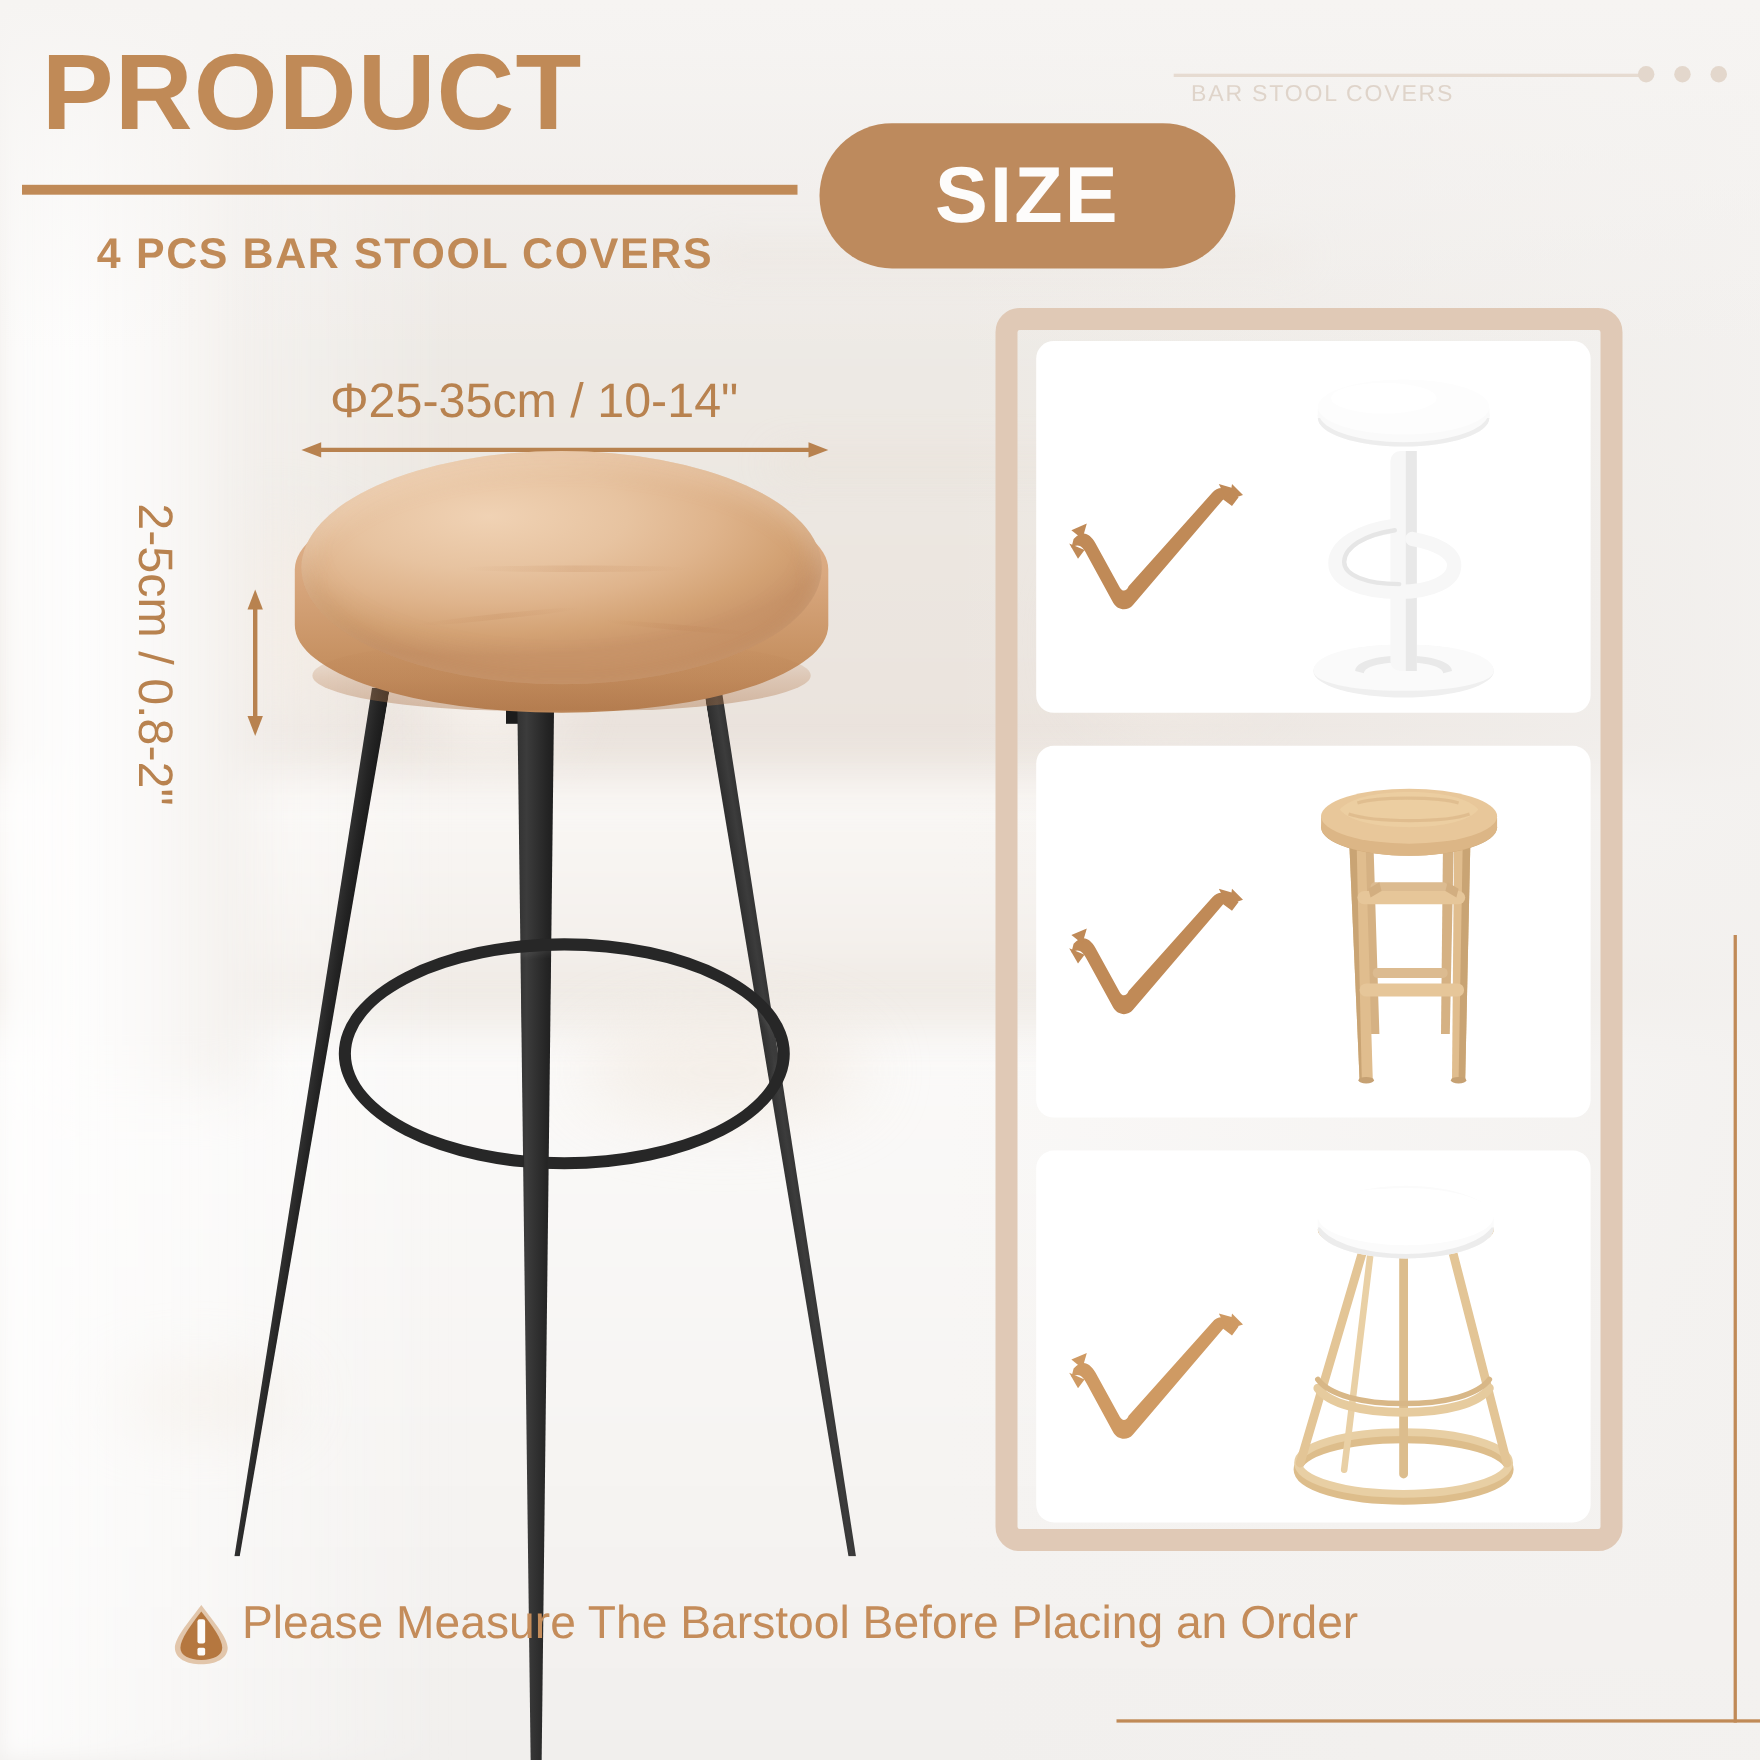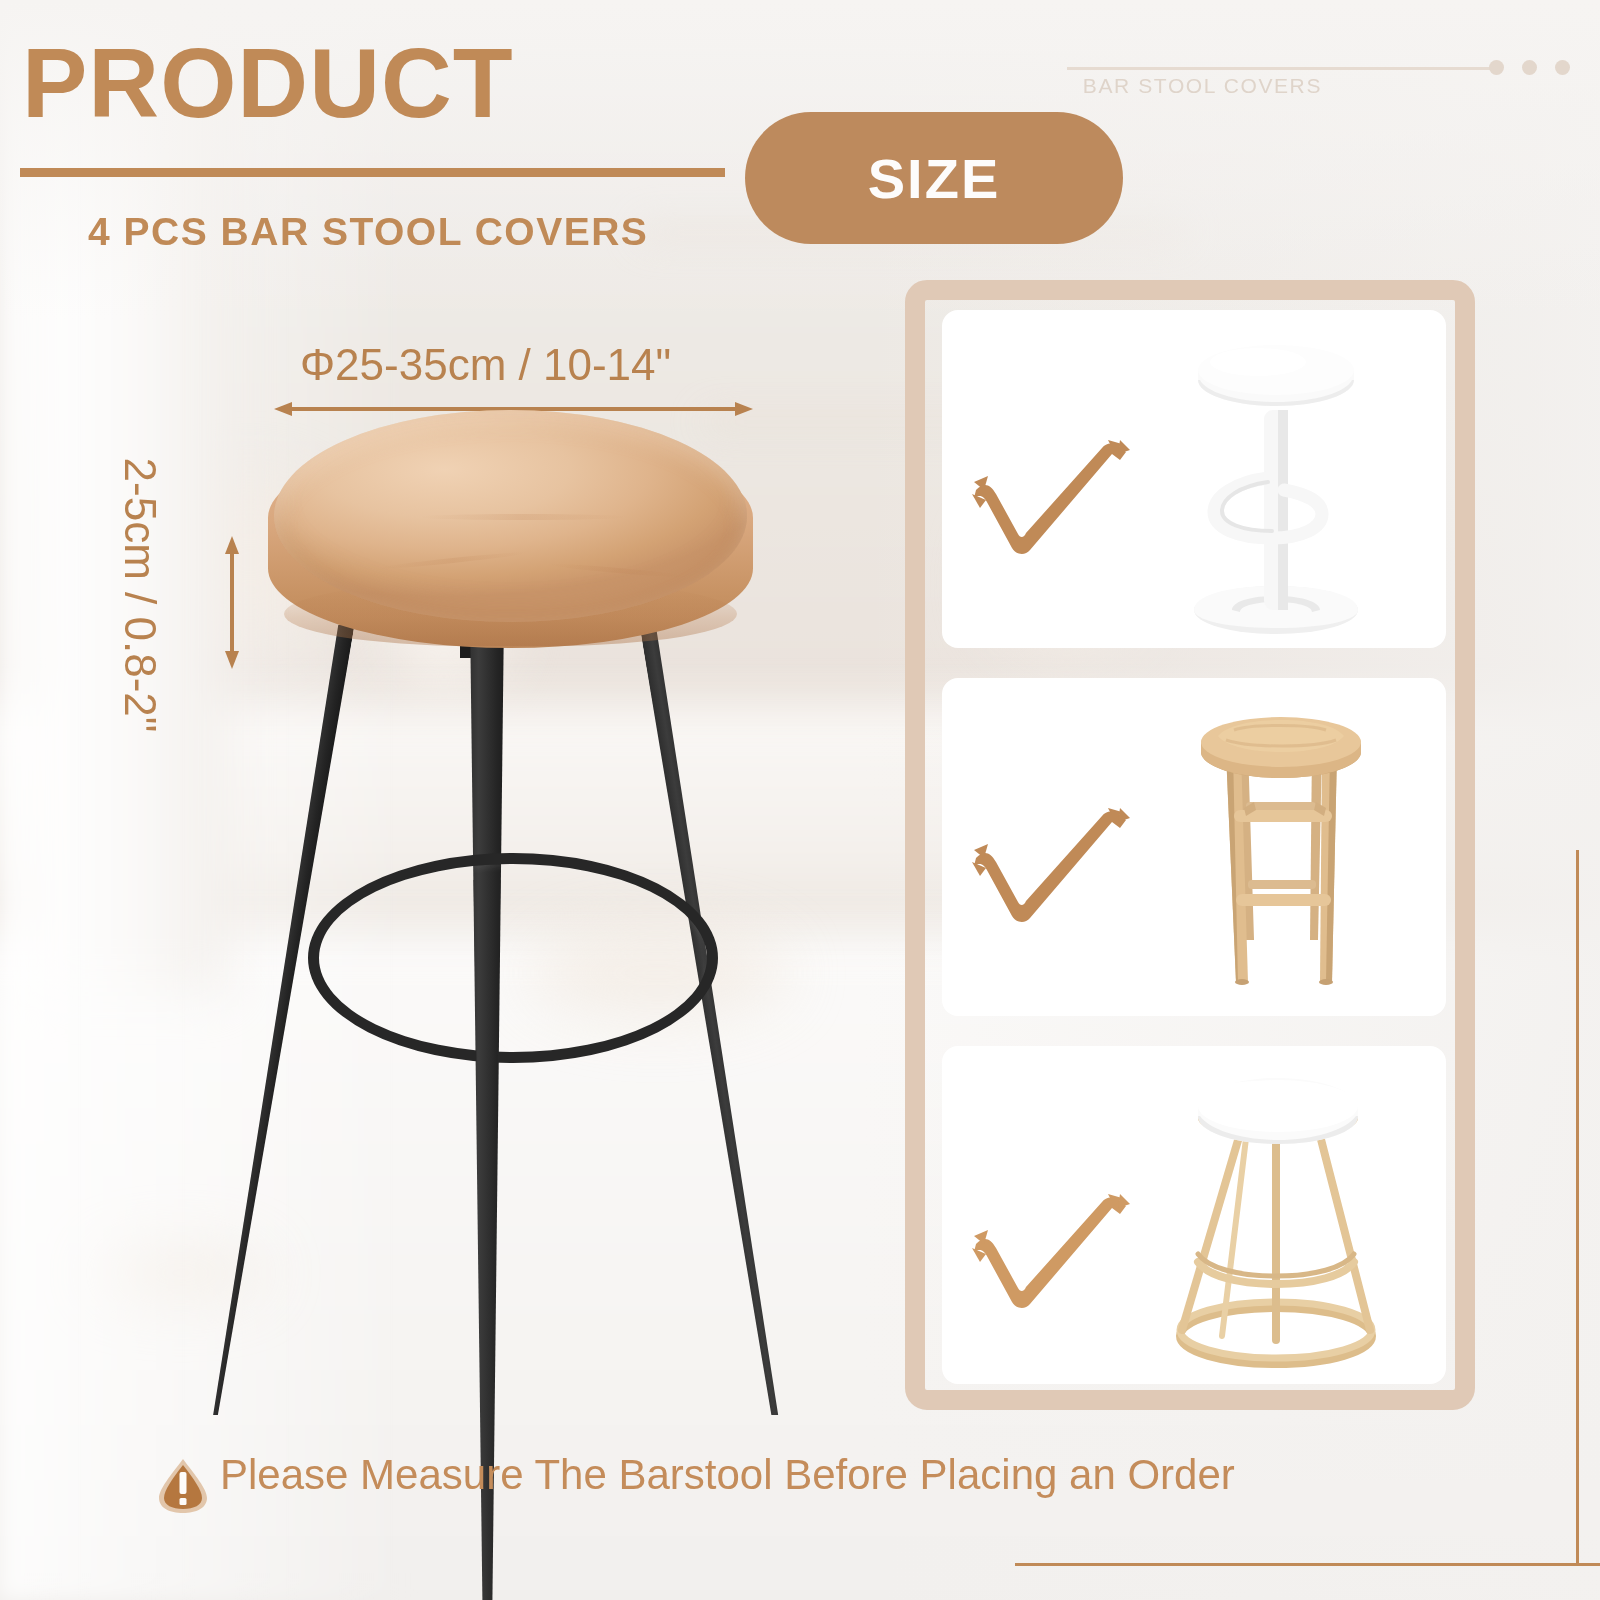--- a/index.html
+++ b/index.html
@@ -58,42 +58,42 @@
     position:absolute; right:0; top:0; width:46%; height:100%;
     background:linear-gradient(to left,#f3f1efee,#f3f1ef00);
   }
   .bg-topwhite {
     position:absolute; left:0; top:0; width:100%; height:20%;
     background:linear-gradient(to bottom,#f6f4f2,#f6f4f200);
   }
 
   
   .title {
-    position:absolute; left:22px; top:34px;
+    position:absolute; left:38px; top:34px;
     font-size:98px; font-weight:bold; letter-spacing:1px;
     color:#c08a57; line-height:1;
   }
   .title-rule {
     position:absolute; left:20px; top:168px; width:705px; height:9px;
     background:#c08a57;
   }
   .subtitle {
     position:absolute; left:88px; top:210px;
     font-size:39px; font-weight:bold; letter-spacing:1.5px;
     color:#c08a57;
   }
   .size-pill {
     position:absolute; left:745px; top:112px;
     width:378px; height:132px;
     border-radius:66px;
     background:#bd8a5d;
     display:flex; align-items:center; justify-content:center;
   }
   .size-pill span {
-    color:#fdfcfb; font-size:56px; font-weight:bold; letter-spacing:2px;
+    color:#fdfcfb; font-size:72px; font-weight:bold; letter-spacing:2px;
   }
 
   
   .tr-label {
     position:absolute; right:278px; top:31px;
     font-size:21px; letter-spacing:1.6px; color:#dfd4ca;margin-top:43px;
   }
   .tr-rule {
     position:absolute; right:105px; top:67px; width:428px; height:3px;
     background:#e6dbd1;

